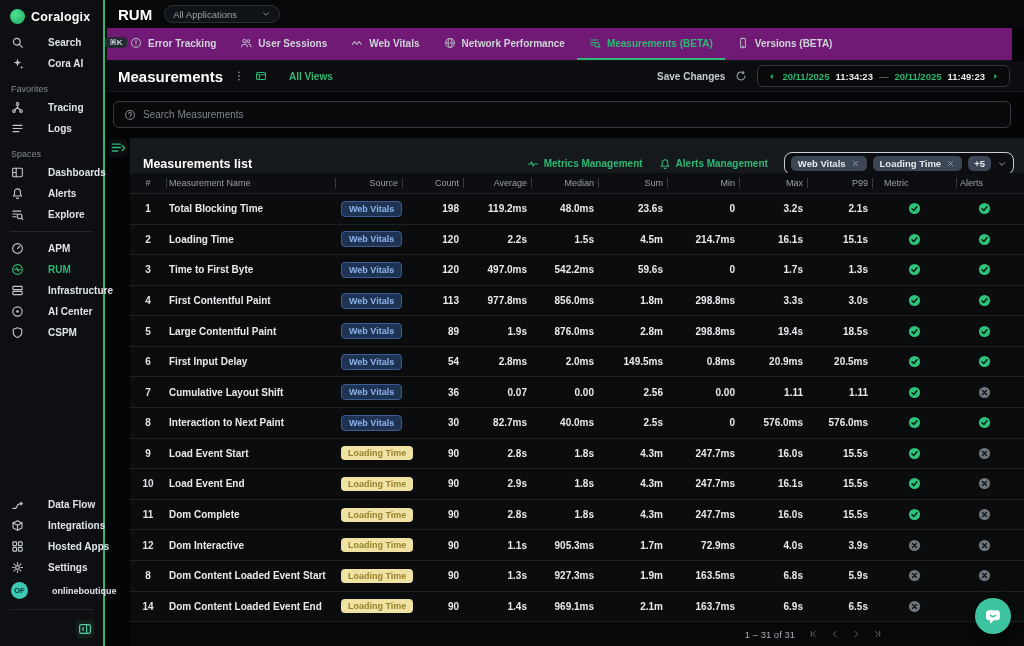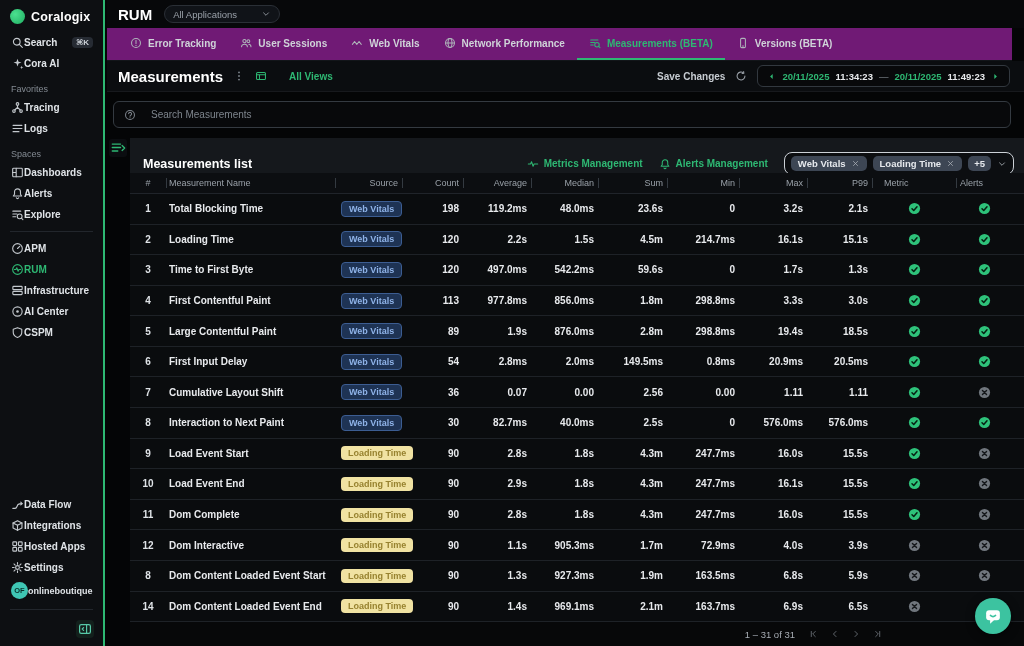--- a/index.html
+++ b/index.html
@@ -8,21 +8,21 @@
        font-family:"Liberation Sans","DejaVu Sans",sans-serif;}
   svg{display:block}
   .contents{display:contents}
 
   
   .sidebar{position:absolute;left:0;top:0;width:105px;height:646px;background:#0d0f12;
            border-right:2px solid var(--accent,#2eb873);display:flex;flex-direction:column;z-index:5}
   .side-logo{display:flex;align-items:center;gap:6px;padding:9px 0 8px 10px}
   .logo-dot{width:15px;height:15px;border-radius:50%;background:radial-gradient(circle at 35% 35%,#4be08f,#1fae62)}
   .logo-text{font-size:12.5px;font-weight:700;letter-spacing:.2px;color:#fff}
-  .side-item{display:flex;align-items:center;gap:0;padding:4px 4px 4px 11px;font-size:10px;
+  .side-item{display:flex;align-items:center;gap:24px;padding:4px 4px 4px 11px;font-size:10px;
              font-weight:600;color:#dfe3e7;cursor:pointer;white-space:nowrap}
   .side-item [data-icon]{display:inline-flex;color:#c3c8cd}
   .side-item [data-icon] svg{width:13px;height:13px}
   .side-item.active,{color:var(--accent,#2eb873)}
   .side-item.active{color:var(--accent,#2eb873)}
   .side-item.active [data-icon]{color:var(--accent,#2eb873)}
   .kbd{margin-left:auto;margin-right:6px;background:#262b33;border-radius:4px;padding:1px 4px;
        font-size:8px;color:#cdd2d8;font-weight:700}
   .side-section{padding:10px 0 3px 11px;font-size:9px;color:#848b93}
   .side-divider{height:1px;background:#22262c;margin:6px 10px}
@@ -73,21 +73,21 @@
   .undo svg{width:12px;height:12px}
   .datebox{display:flex;align-items:center;gap:6px;height:22px;border:1px solid #32383f;border-radius:6px;
            padding:0 9px;font-size:9.5px;cursor:pointer;background:#08090b}
   .datebox .caret{color:var(--accent,#2eb873);display:inline-flex}
   .datebox .caret svg{width:9px;height:9px}
   .d-green{color:var(--accent,#2eb873);font-weight:700}
   .d-white{color:#e8eaed;font-weight:700}
   .d-sep{color:#7d848c}
 
   .searchrow{position:absolute;top:92px;left:0;right:0;height:46px;padding:9px 13px 0 6px}
-  .search-box{display:flex;align-items:center;gap:15px;height:27px;border:1px solid #343a41;
+  .search-box{display:flex;align-items:center;gap:7px;height:27px;border:1px solid #343a41;
               border-radius:6px;background:#08090b;padding:0 10px;color:#7e858d}
   .search-box [data-icon] svg{width:12px;height:12px}
   .search-box input{flex:1;background:transparent;border:none;outline:none;color:#e8eaed;
                     font-size:10px;font-family:inherit}
   .search-box input::placeholder{color:#7e858d}
 
   .expand-btn{position:absolute;top:139px;left:2px;color:var(--accent,#2eb873);cursor:pointer;
               background:#0b0d10;border-radius:3px;padding:1px;display:inline-flex}
   .expand-btn svg{width:16px;height:16px}
 

